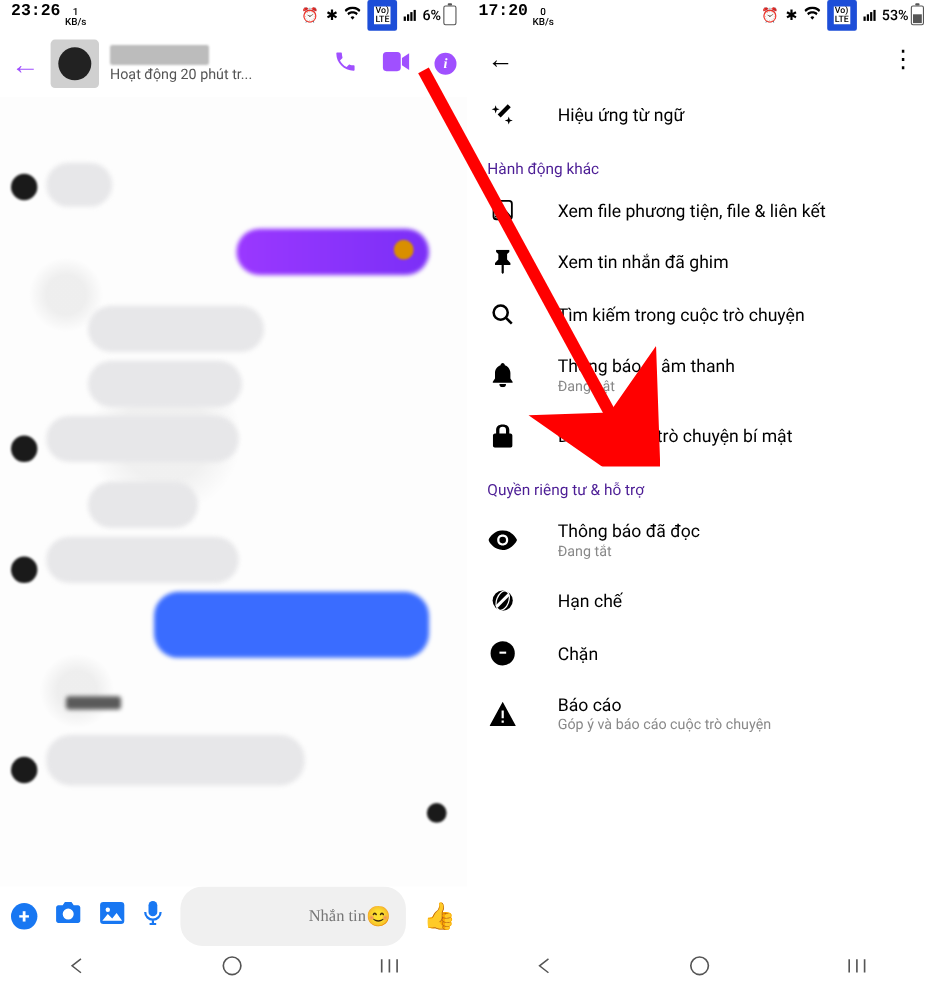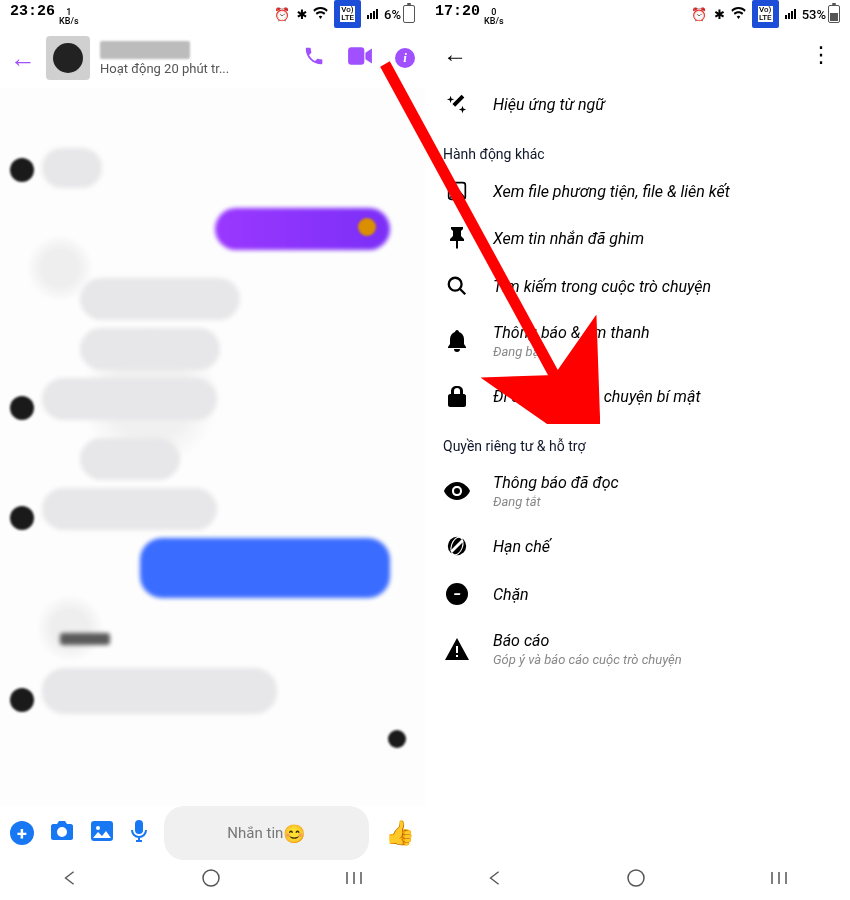--- a/index.html
+++ b/index.html
@@ -93,40 +93,40 @@
   .txt-blob{position:absolute;background:#5a5a5a;border-radius:3px;filter:blur(2px);}
 
   
   .composer{
     height:54px;display:flex;align-items:center;padding:0 10px;gap:16px;background:#fff;
   }
   .comp-ic{color:#1877f2;font-size:22px;}
   .plus-ic{width:24px;height:24px;border-radius:50%;background:#1877f2;color:#fff;display:flex;align-items:center;justify-content:center;font-size:18px;font-weight:700;}
   .comp-input{
     flex:1;background:#f0f0f0;border-radius:20px;height:54px;display:flex;align-items:center;
-    padding:0 14px;color:#777;font-size:15px;justify-content:center;
+    padding:0 14px;color:#777;font-size:15px;justify-content:flex-end;font-family:Liberation Serif, serif;
   }
   .smile{color:#1877f2;font-size:18px;}
   .thumb{color:#1877f2;font-size:24px;}
 
   
   .navbar{
     height:40px;display:flex;align-items:center;justify-content:space-around;color:#444;
   }
 
   
   .set-header{height:52px;display:flex;align-items:center;justify-content:space-between;padding:0 18px;}
   .kebab{font-size:22px;letter-spacing:0;color:#000;}
   .list{flex:1;overflow:hidden;padding:0 18px;}
-  .row{display:flex;align-items:center;gap:22px;padding:13px 0;font-style:italic;}
+  .row{display:flex;align-items:center;gap:36px;padding:13px 0;}
   .row-icon{width:28px;display:flex;justify-content:center;color:#000;}
   .row-txt{display:flex;flex-direction:column;}
   .row-lbl{font-size:16px;color:#000;}
   .row-sub{font-size:13px;color:#888;margin-top:2px;}
-  .section{font-size:14px;color:#0f172a;padding:18px 0 6px;}
+  .section{font-size:14px;color:#4c1d95;padding:18px 0 6px;}
   .circ-ic{width:22px;height:22px;border-radius:50%;background:#000;color:#fff;display:flex;align-items:center;justify-content:center;font-size:14px;}
 
   
   .arrow-svg{position:absolute;top:54px;left:370px;width:230px;height:370px;pointer-events:none;z-index:20;}
 </style>
 </head>
 <body>
 
 <div class="container">
 

